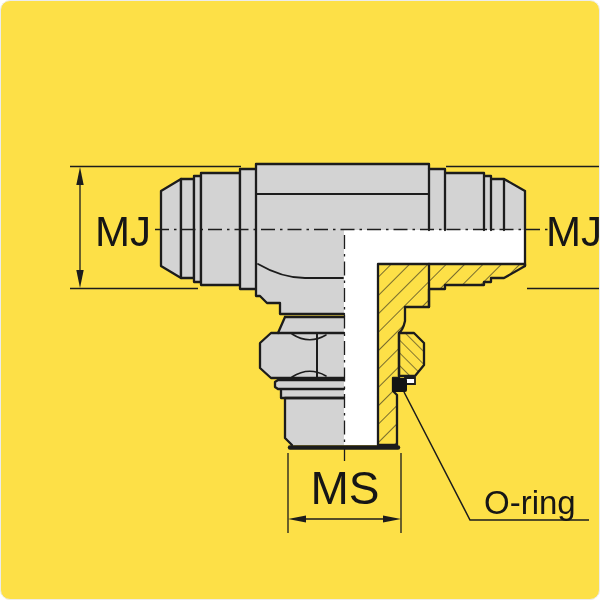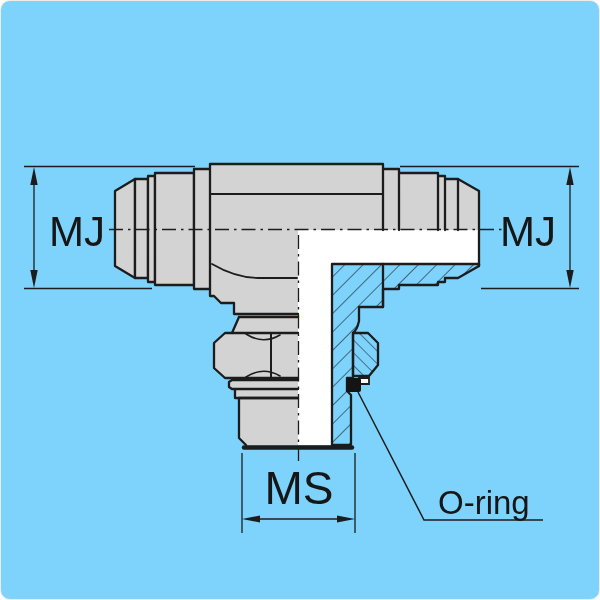--- a/index.html
+++ b/index.html
@@ -1,24 +1,25 @@
 <!DOCTYPE html>
 <html><head>
 <meta charset="utf-8">
 <style>
   html,body{margin:0;padding:0;background:#fff;}
   .canvas{
     position:relative;
     width:600px;height:600px;
-    background:#7dd3fc;
+    background:#fde047;
     border:1px solid #ececec;
     border-radius:10px;
     box-sizing:border-box;
     overflow:hidden;
     font-family:"Liberation Sans", sans-serif;
+    padding-left:46px;
   }
   svg{display:block;}
   text{font-family:"Liberation Sans", sans-serif; fill:#161616;}
   .dim-label{font-size:42px;}
   .ms-label{font-size:46px;}
   .oring-label{font-size:33px;}
 </style>
 </head>
 <body>
 

